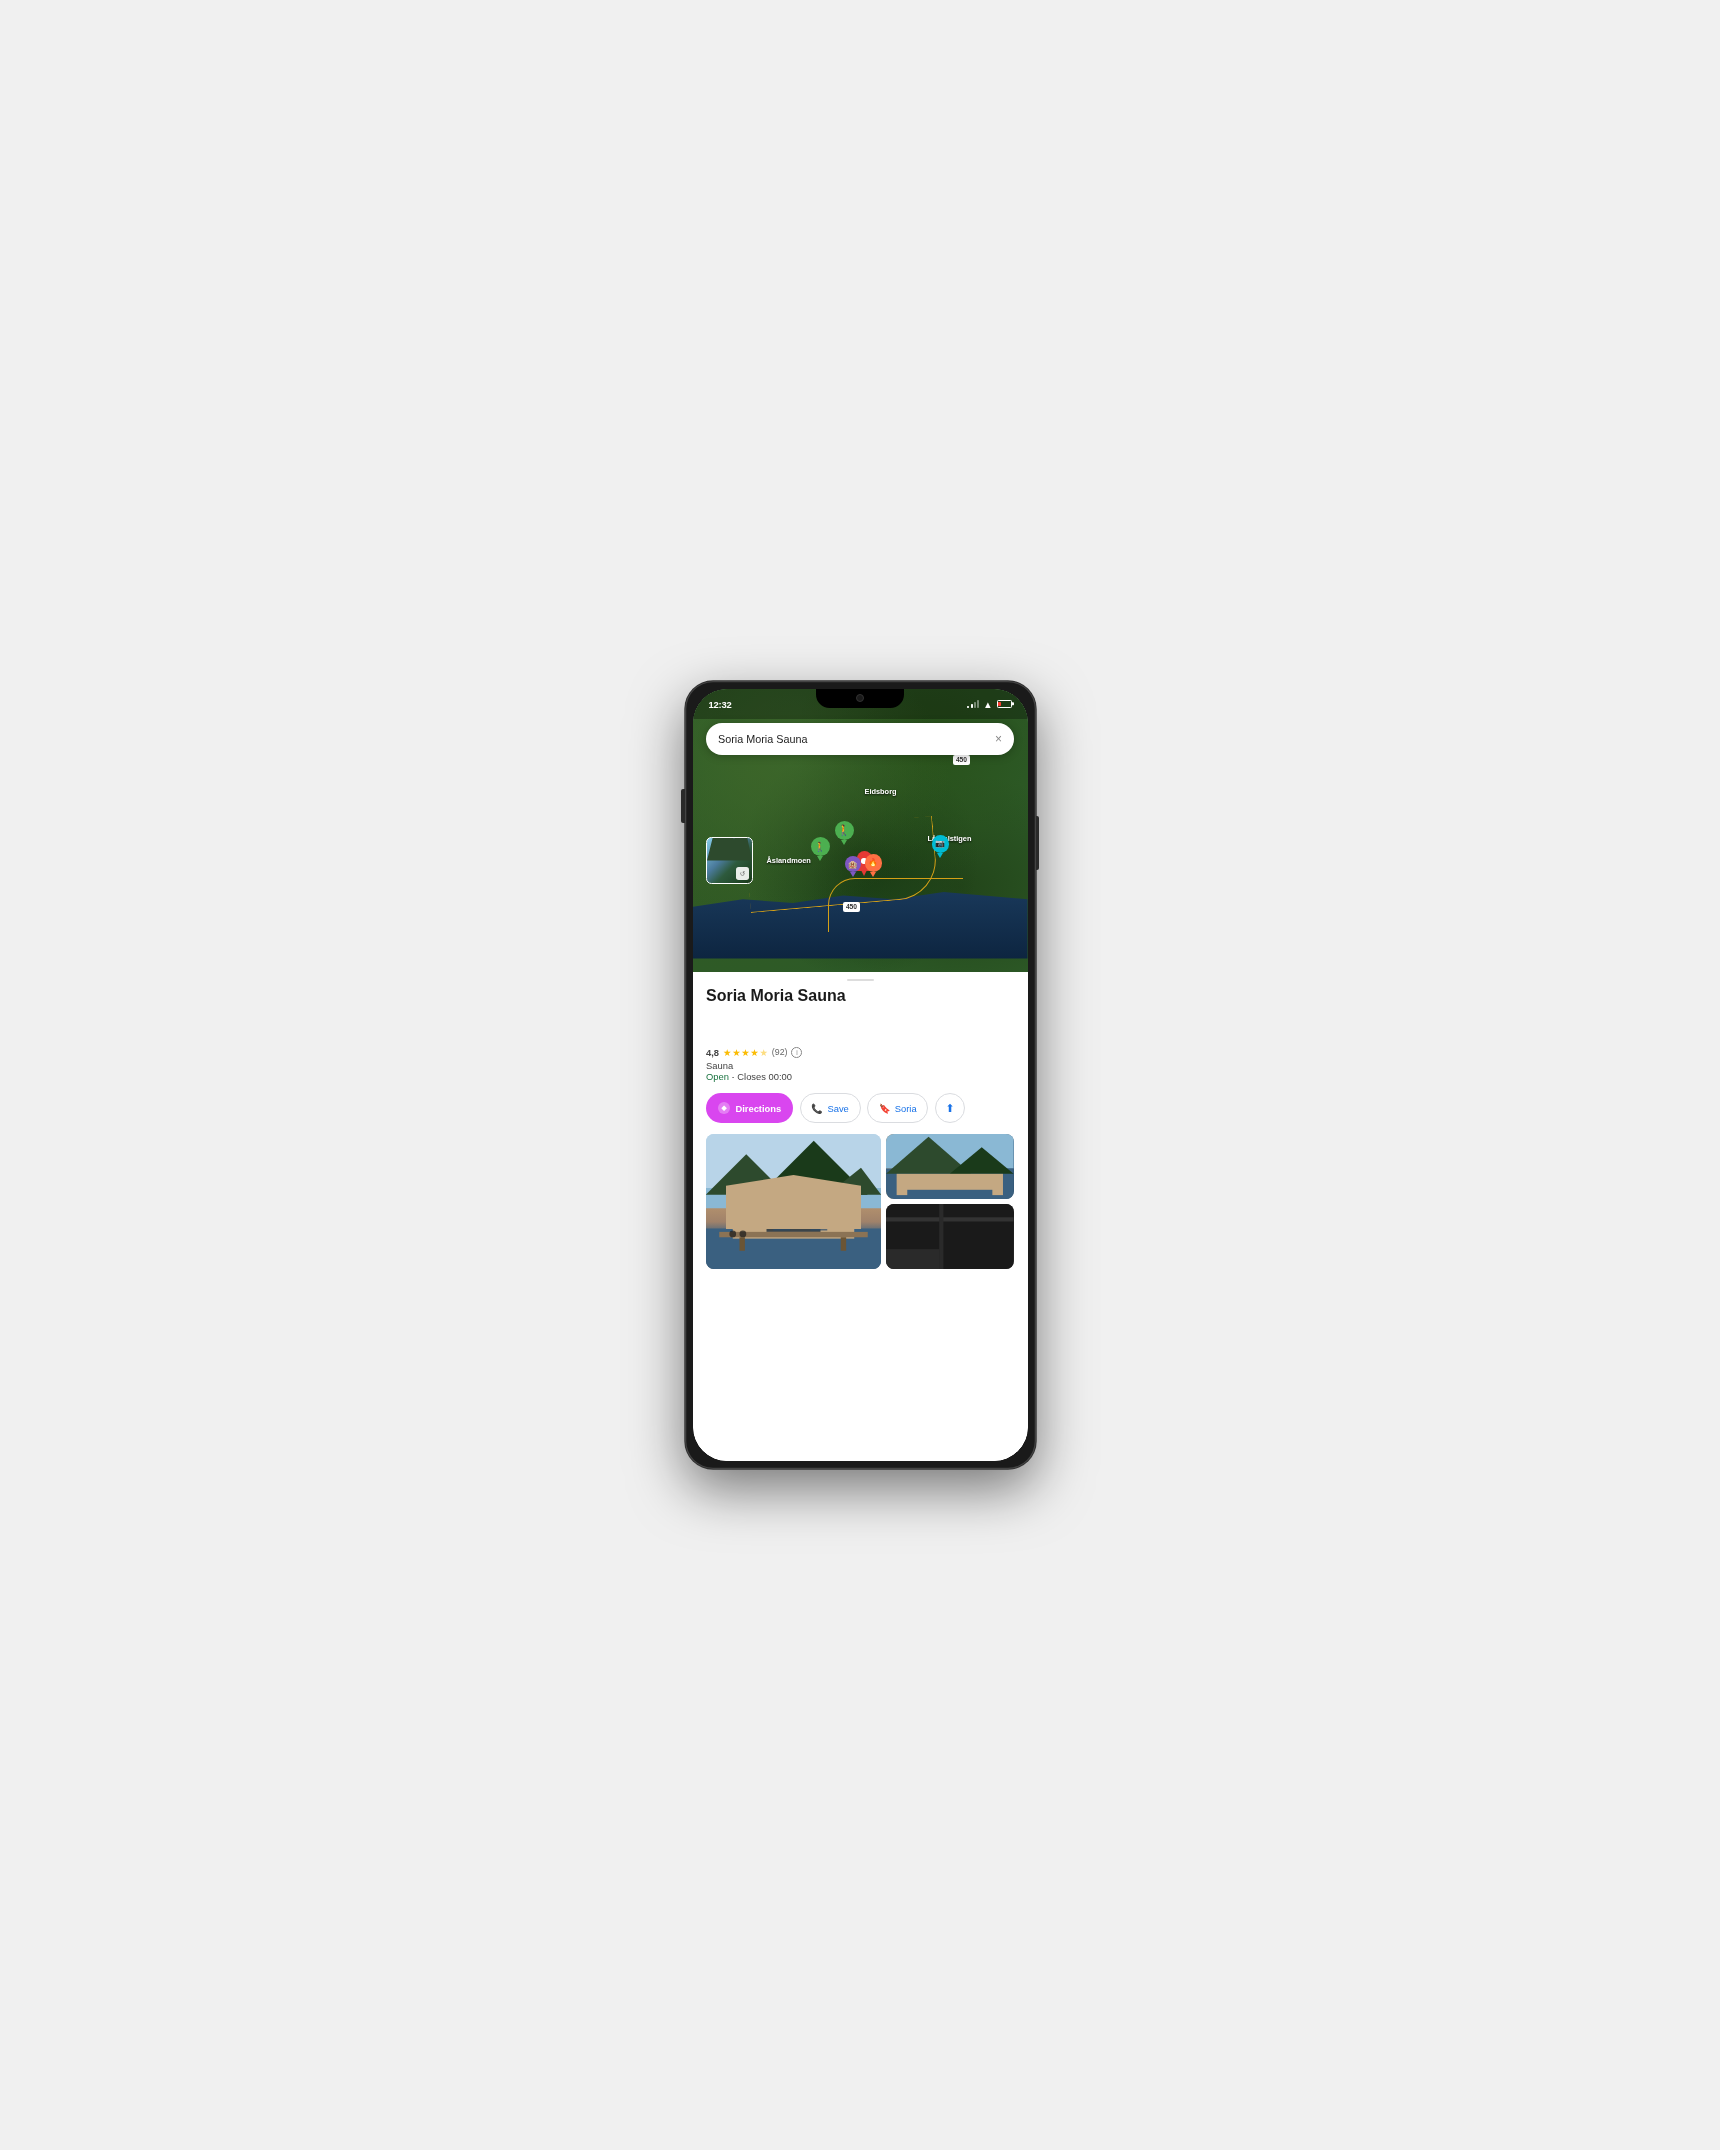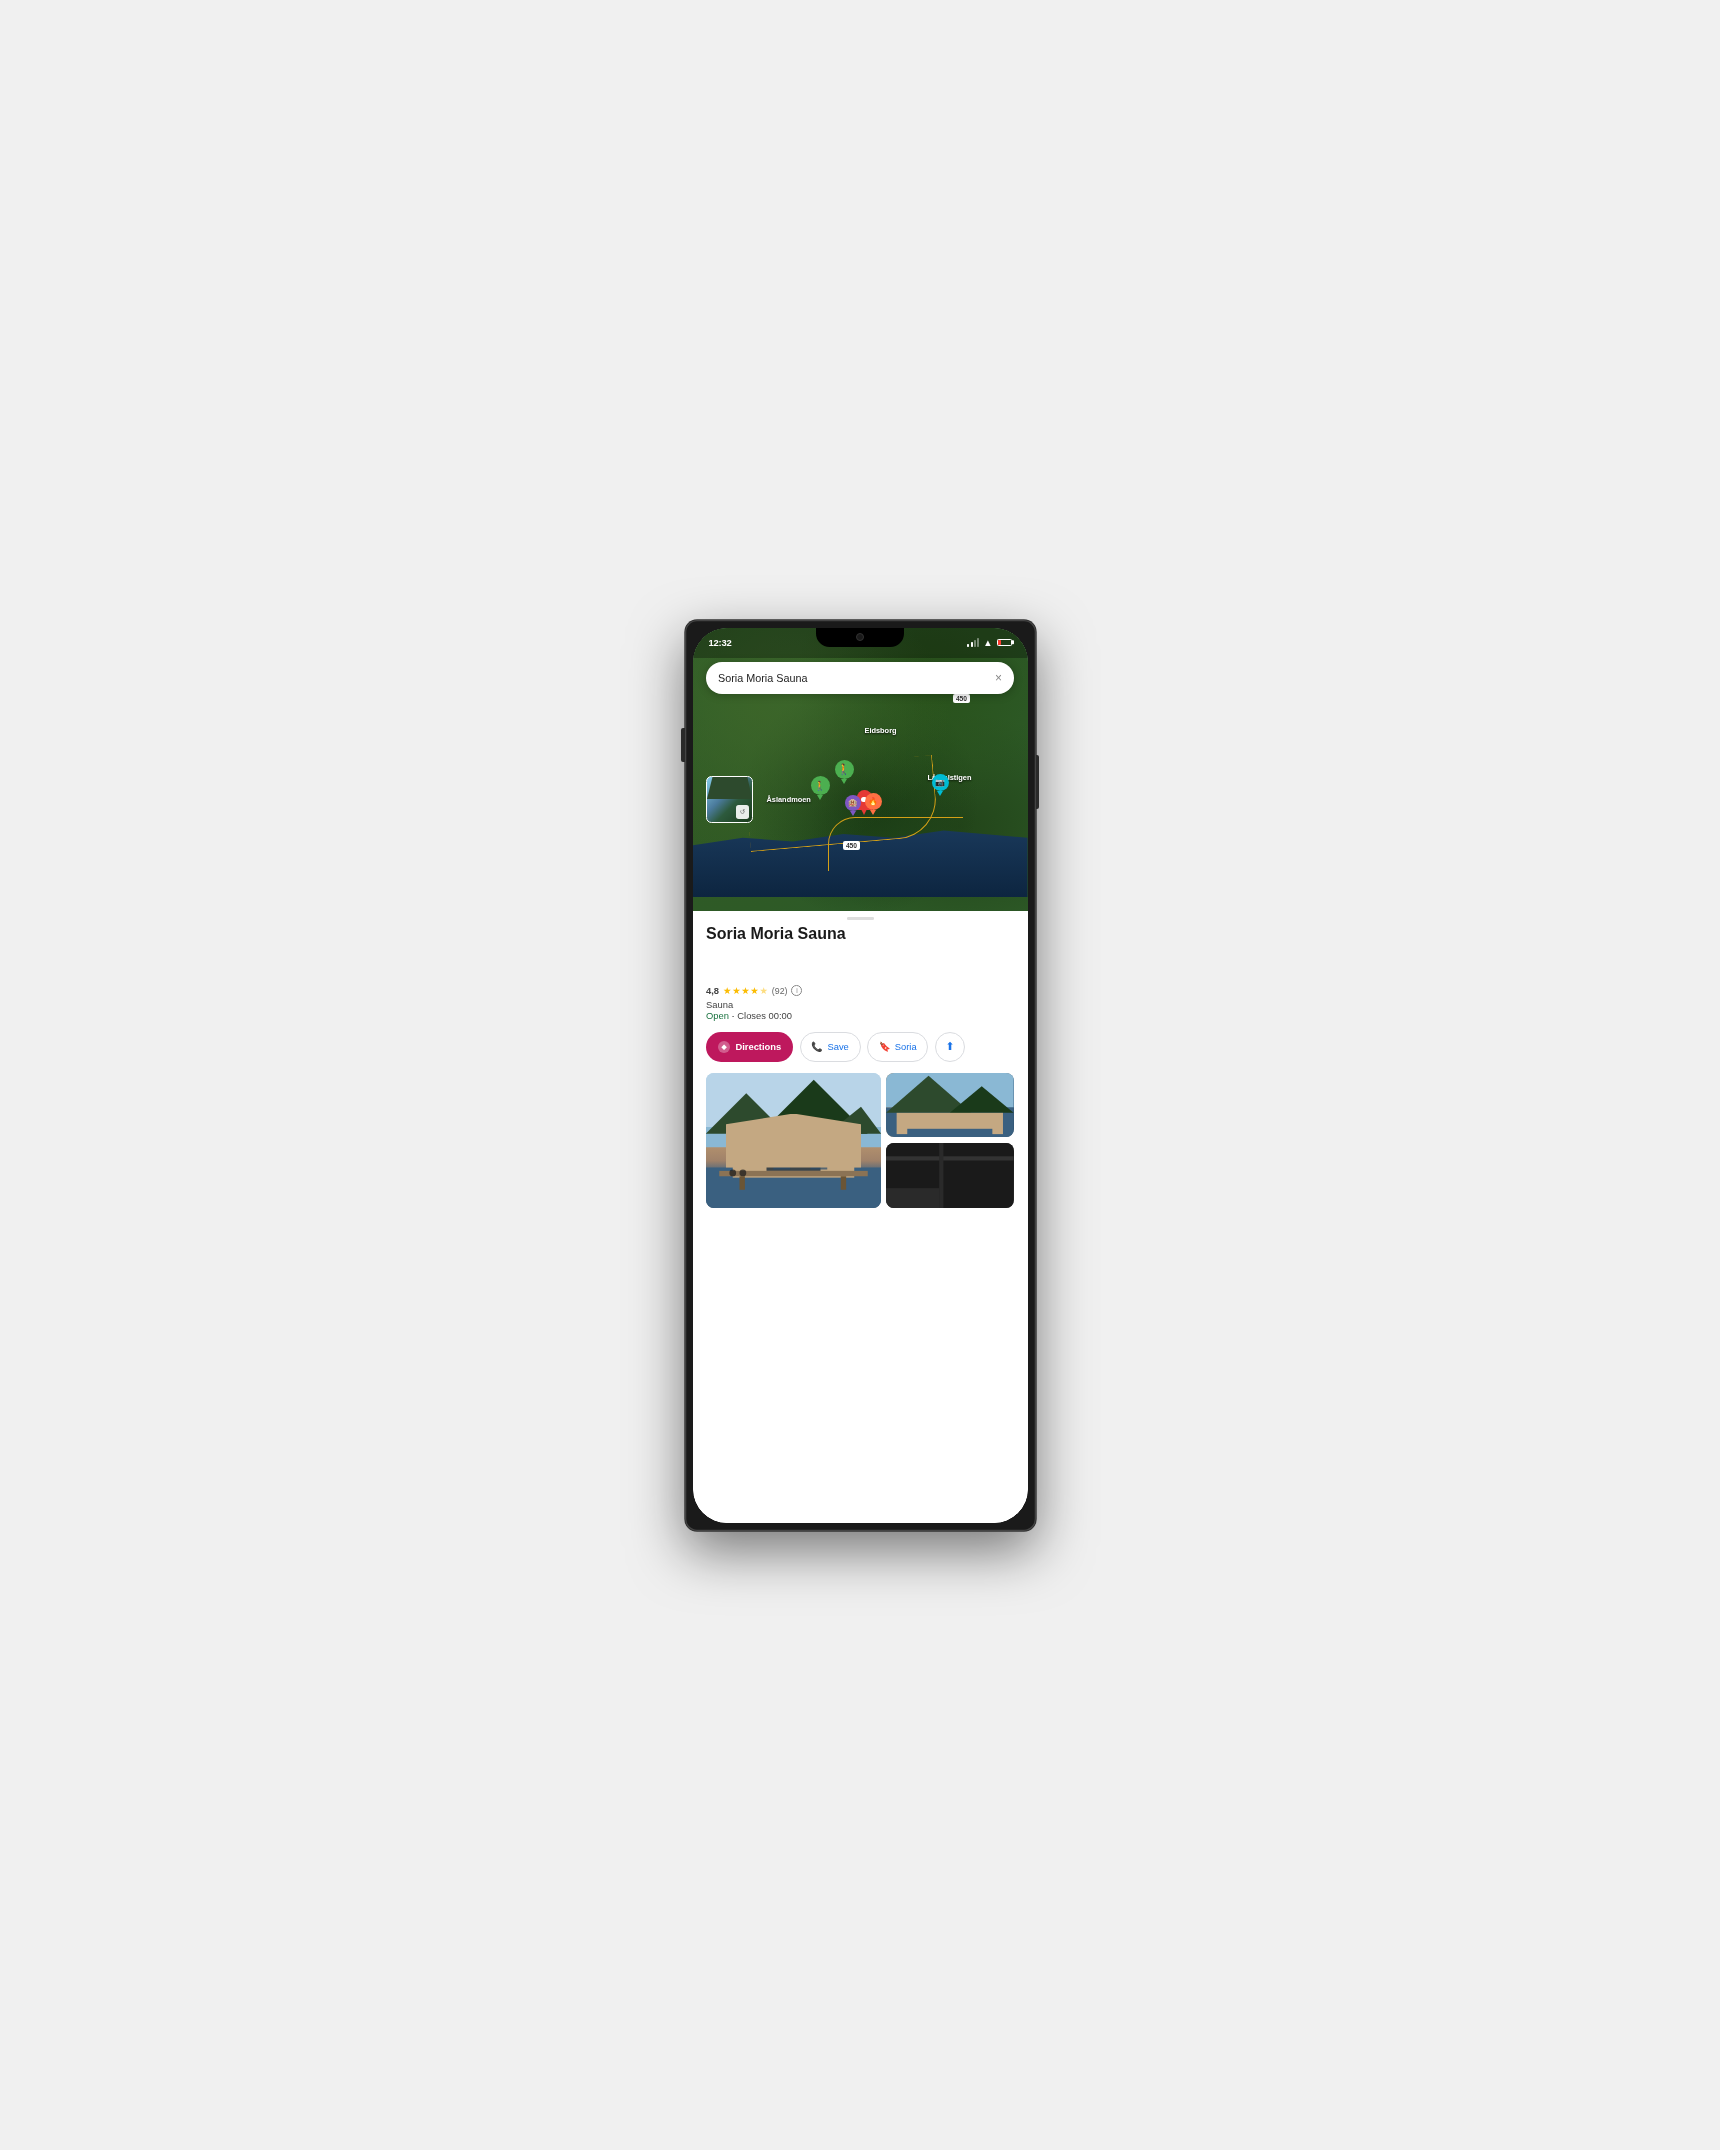--- a/index.html
+++ b/index.html
@@ -8,23 +8,23 @@
       background: #f0f0f0;
       display: flex;
       justify-content: center;
       align-items: center;
       min-height: 100vh;
       font-family: -apple-system, BlinkMacSystemFont, 'Helvetica Neue', Arial, sans-serif;
     }
 
     .phone-outer {
       width: 351px;
-      height: 911px;
+      height: 788px;
       background: #1a1a1a;
-      border-radius: 12px;
+      border-radius: 28px;
       padding: 8px;
       box-shadow:
         0 0 0 0.7px #333,
         0 20px 54px rgba(0,0,0,0.5),
         inset 0 0 0 1.3px #444;
       position: relative;
     }
 
     
     .phone-outer::before {
@@ -462,21 +462,21 @@
     }
 
     
     .action-buttons {
       display: flex;
       gap: 6.7px;
       margin-bottom: 10.8px;
     }
 
     .btn-directions {
-      background: #be185d;
+      background: #d946ef;
       color: #fff;
       border: none;
       border-radius: 16px;
       padding: 6.7px 12px;
       font-size: 9.4px;
       font-weight: 600;
       display: flex;
       align-items: center;
       gap: 5.4px;
       cursor: pointer;

